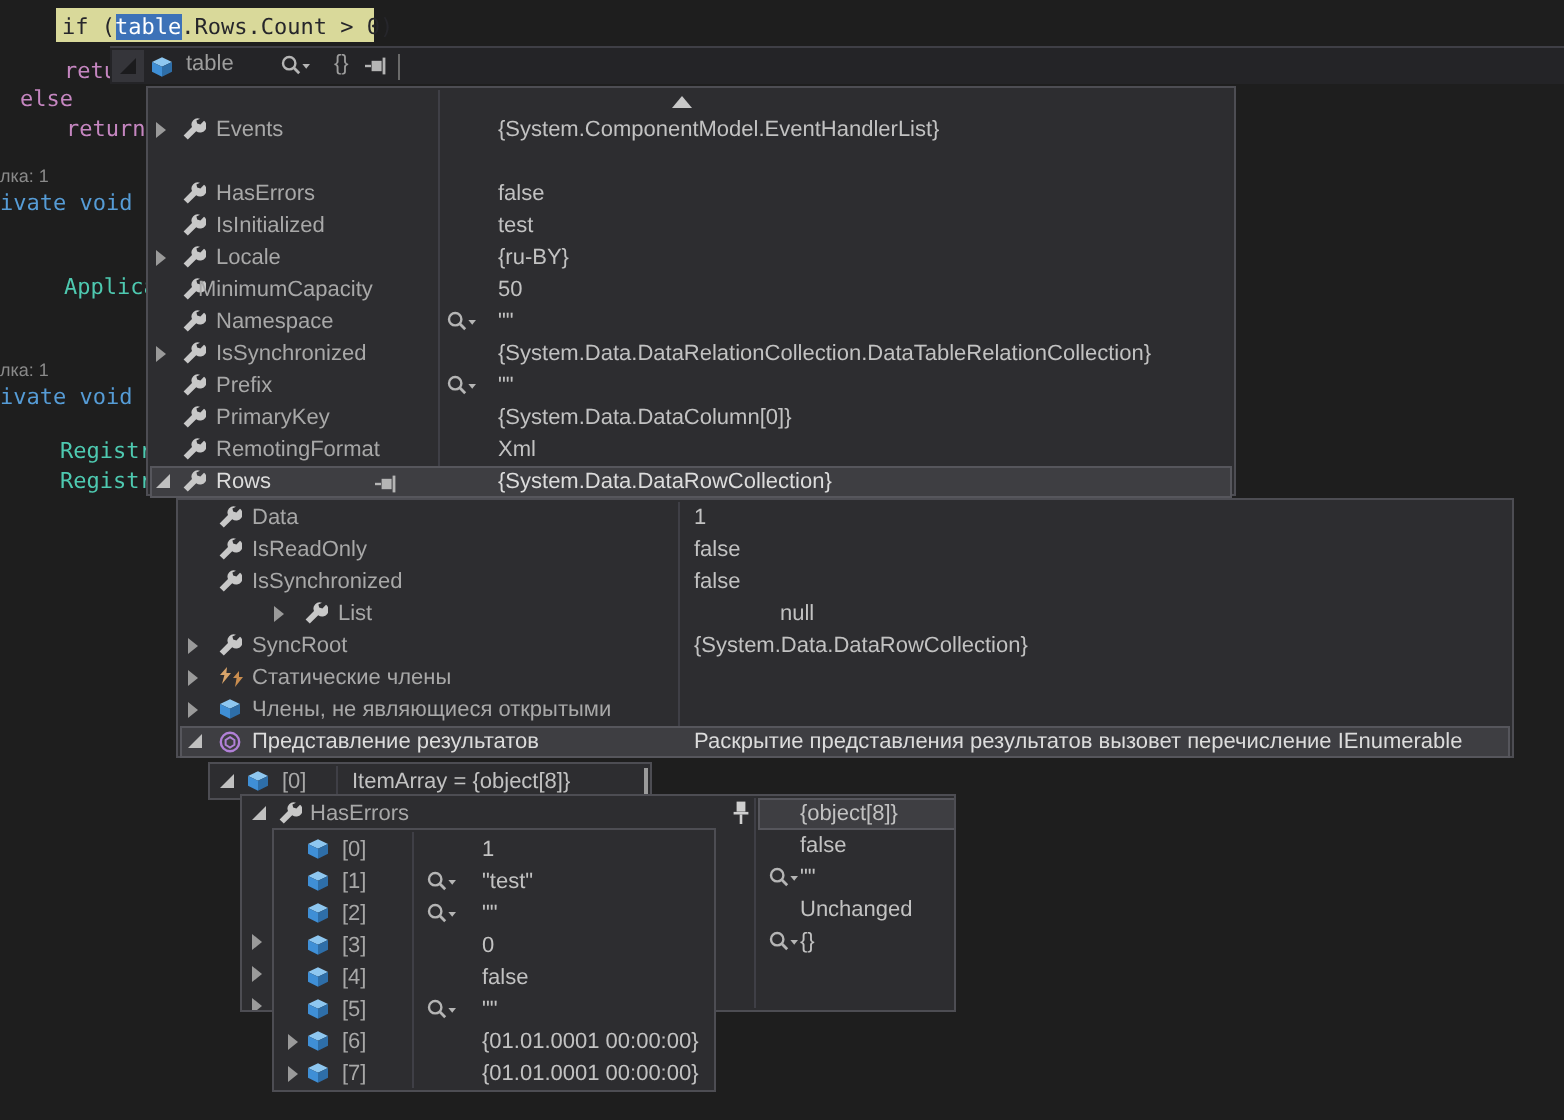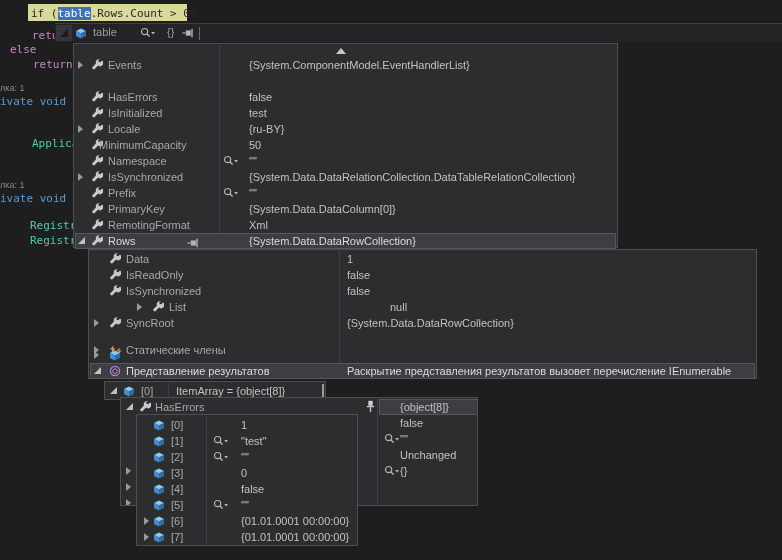--- a/index.html
+++ b/index.html
@@ -205,35 +205,36 @@
         <div class="vl" style="left:257px;">null</div>
       </div>
       <div class="row" style="top:65px;">
         <div class="exp exp-closed" style="left:4px;top:4px;"></div>
         <div class="icon" style="left:19px;top:2px;"><svg width="12" height="12" viewBox="0 0 12 12">
             <path fill="#c8c8c8" d="M11 1.4 9.2 3.2l-1.6-.4-.4-1.6L9 .4A3.1 3.1 0 0 0 5 4.5L.8 8.7l2.1 2.1L7.1 6.6A3.1 3.1 0 0 0 11 1.4z"></path>
           </svg></div>
         <div class="nm" style="left:36px;">SyncRoot</div>
         <div class="vl" style="left:257px;">{System.Data.DataRowCollection}</div>
       </div>
-      <div class="row" style="top:81px;margin-top:11px;">
+      <div class="row" style="top:81px;">
         <div class="exp exp-closed" style="left:4px;top:4px;"></div>
         <div class="icon" style="left:19px;top:2px;"><svg width="13" height="11" viewBox="0 0 13 11">
             <path d="M4.5 0.5 1 4.5h2.2L2 9l4.5-5.5H4.2z" fill="#d8a46a"></path>
             <path d="M10.5 2.5 7.5 6h1.8L8.5 10.5 12.5 5.5h-2z" fill="#c98d4f"></path>
           </svg></div>
         <div class="nm" style="left:36px;">Статические члены</div>
       </div>
       <div class="row" style="top:97px;">
         <div class="exp exp-closed" style="left:4px;top:4px;"></div>
         <div class="icon" style="left:19px;top:2px;"><svg width="12" height="11" viewBox="0 0 12 11">
             <polygon points="1,3 6,0.6 11,3 6,5.4" fill="#8ec7f0"></polygon>
             <polygon points="1,3 6,5.4 6,10.4 1,7.9" fill="#3f8fd6"></polygon>
             <polygon points="11,3 6,5.4 6,10.4 11,7.9" fill="#2e6ea8"></polygon>
           </svg></div>
+        <div class="nm" style="left:36px;">Члены, не являющиеся открытыми</div>
       </div>
       <div class="row hl" style="top:113px;">
         <div class="exp exp-open" style="left:4px;top:4px;"></div>
         <div class="icon" style="left:19px;top:2px;"><svg width="12" height="12" viewBox="0 0 12 12">
             <circle cx="6" cy="6" r="4.6" fill="none" stroke="#b180d7" stroke-width="1.2"></circle>
             <polygon points="6,3.6 8.2,5 8.2,7.4 6,8.8 3.8,7.4 3.8,5" fill="none" stroke="#b180d7" stroke-width="1"></polygon>
           </svg></div>
         <div class="nm" style="left:36px;">Представление результатов</div>
         <div class="vl" style="left:257px;">Раскрытие представления результатов вызовет перечисление IEnumerable</div>
       </div>

